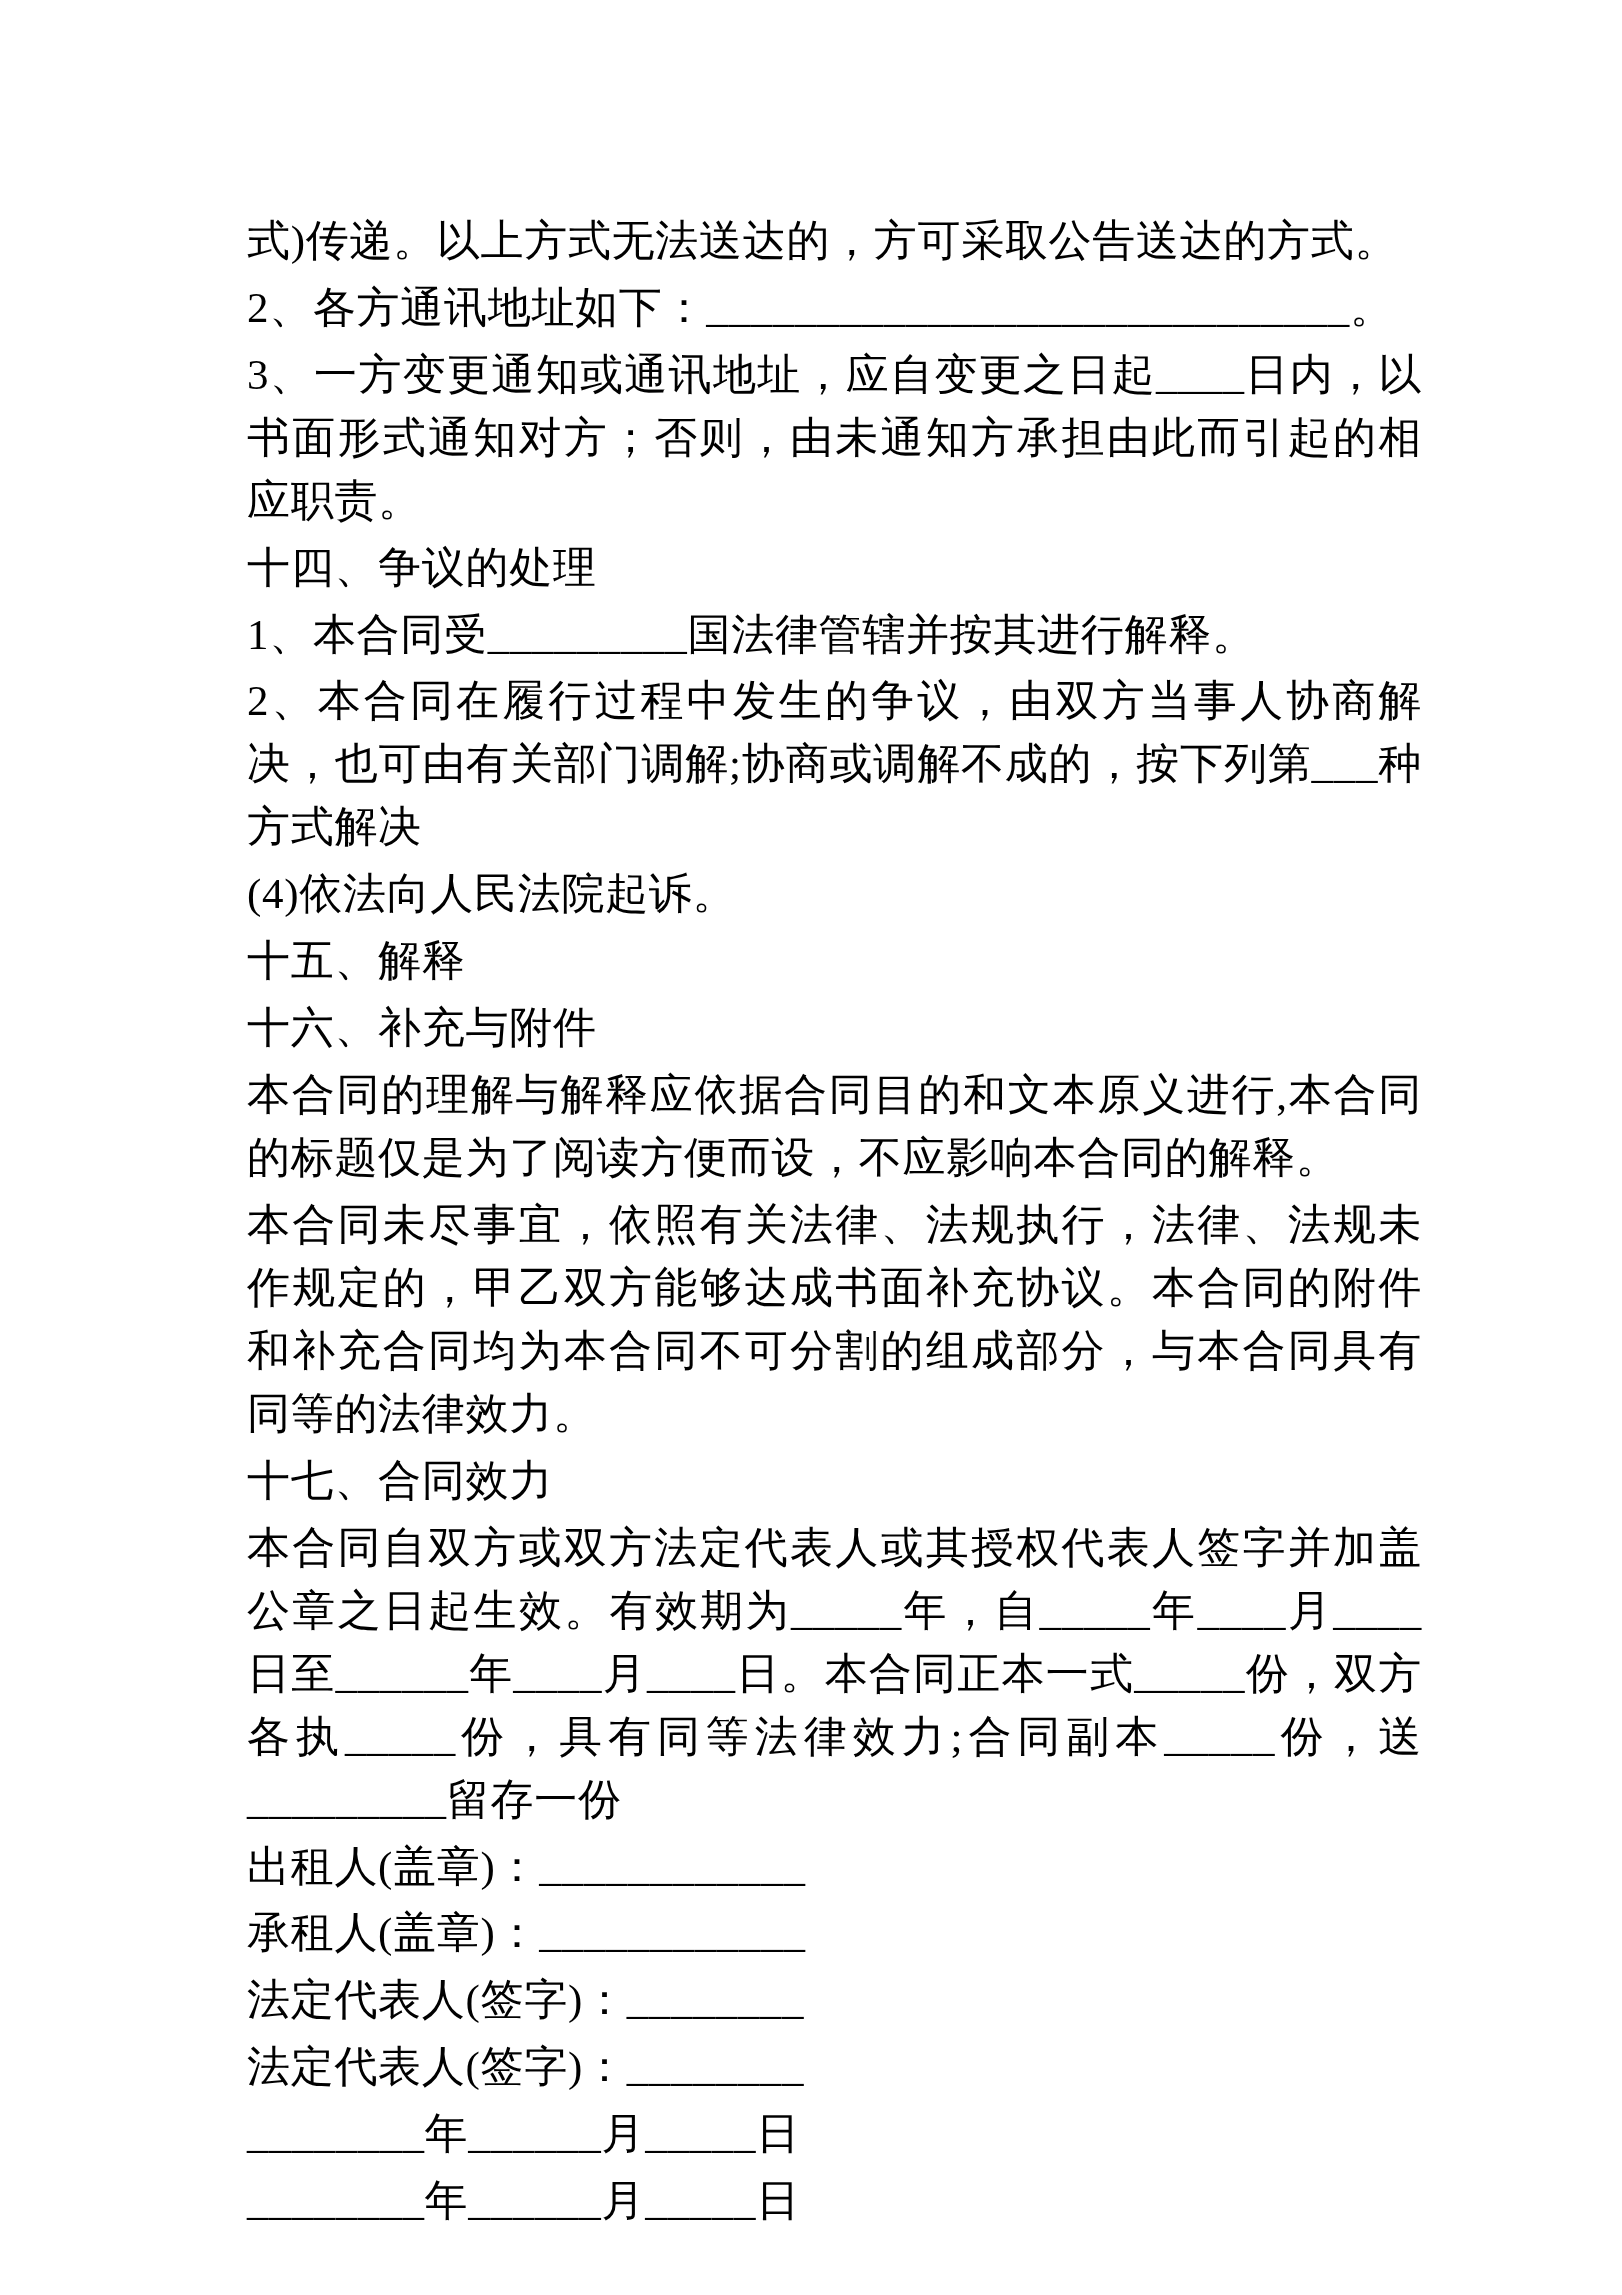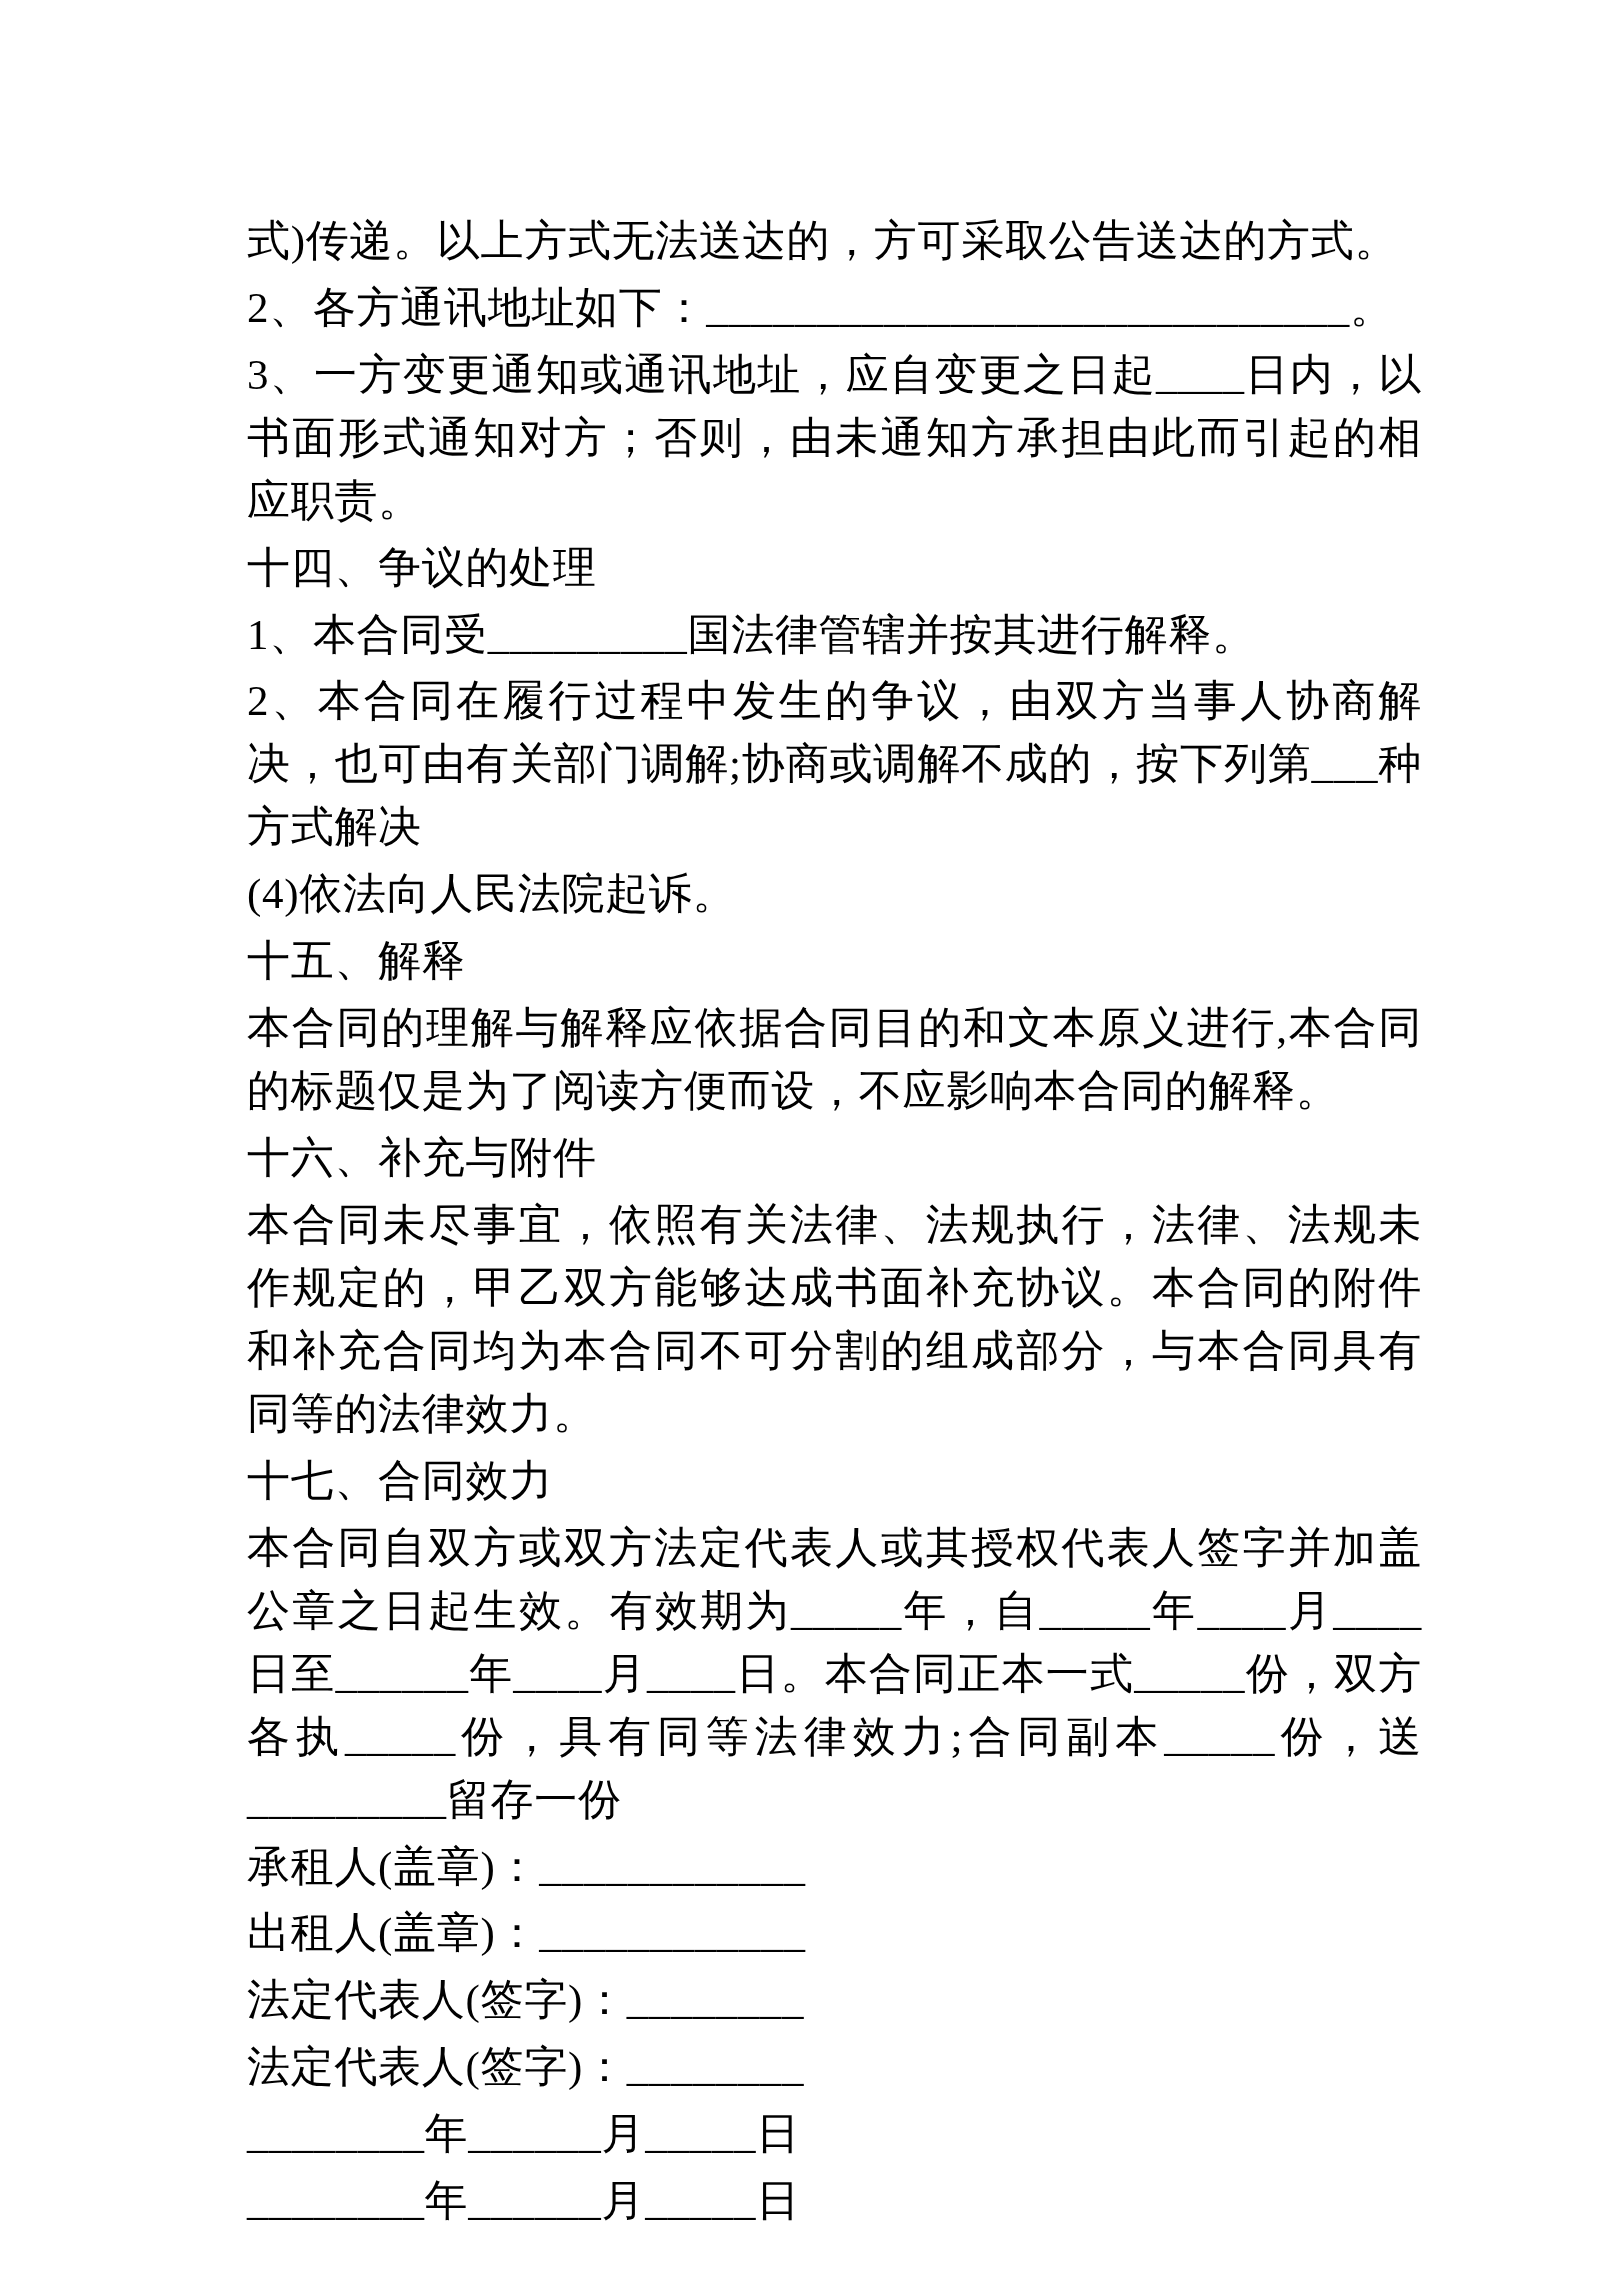--- a/index.html
+++ b/index.html
@@ -40,27 +40,27 @@
 <div class="page">
   <div class="content">
     <p>式)传递。以上方式无法送达的，方可采取公告送达的方式。</p>
     <p>2、各方通讯地址如下：_____________________________。</p>
     <p>3、一方变更通知或通讯地址，应自变更之日起____日内，以书面形式通知对方；否则，由未通知方承担由此而引起的相应职责。</p>
     <p>十四、争议的处理</p>
     <p>1、本合同受_________国法律管辖并按其进行解释。</p>
     <p>2、本合同在履行过程中发生的争议，由双方当事人协商解决，也可由有关部门调解;协商或调解不成的，按下列第___种方式解决</p>
     <p>(4)依法向人民法院起诉。</p>
     <p>十五、解释</p>
+    <p>十六、补充与附件</p>
     <p>本合同的理解与解释应依据合同目的和文本原义进行,本合同的标题仅是为了阅读方便而设，不应影响本合同的解释。</p>
-    <p>十六、补充与附件</p>
     <p>本合同未尽事宜，依照有关法律、法规执行，法律、法规未作规定的，甲乙双方能够达成书面补充协议。本合同的附件和补充合同均为本合同不可分割的组成部分，与本合同具有同等的法律效力。</p>
     <p>十七、合同效力</p>
     <p>本合同自双方或双方法定代表人或其授权代表人签字并加盖公章之日起生效。有效期为_____年，自_____年____月____日至______年____月____日。本合同正本一式_____份，双方各执_____份，具有同等法律效力;合同副本_____份，送_________留存一份</p>
+    <p class="sig">出租人(盖章)：____________</p>
     <p class="sig">承租人(盖章)：____________</p>
-    <p class="sig">出租人(盖章)：____________</p>
     <p class="sig">法定代表人(签字)：________</p>
     <p class="sig">法定代表人(签字)：________</p>
     <p class="sig">________年______月_____日</p>
     <p class="sig">________年______月_____日</p>
 
   </div>
 </div>
 
 
 </body></html>

